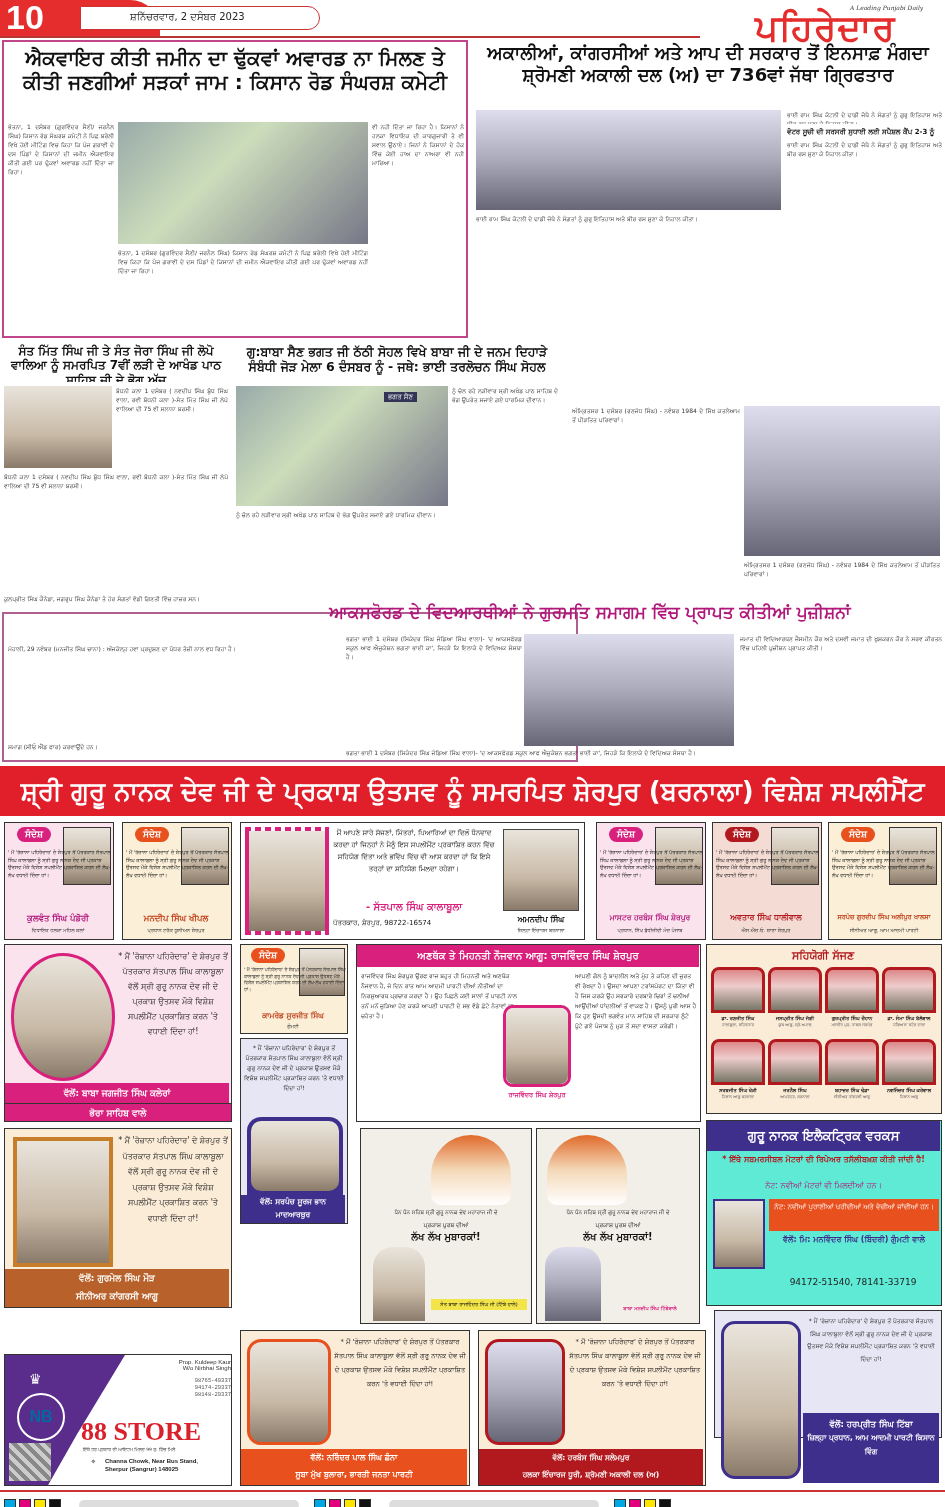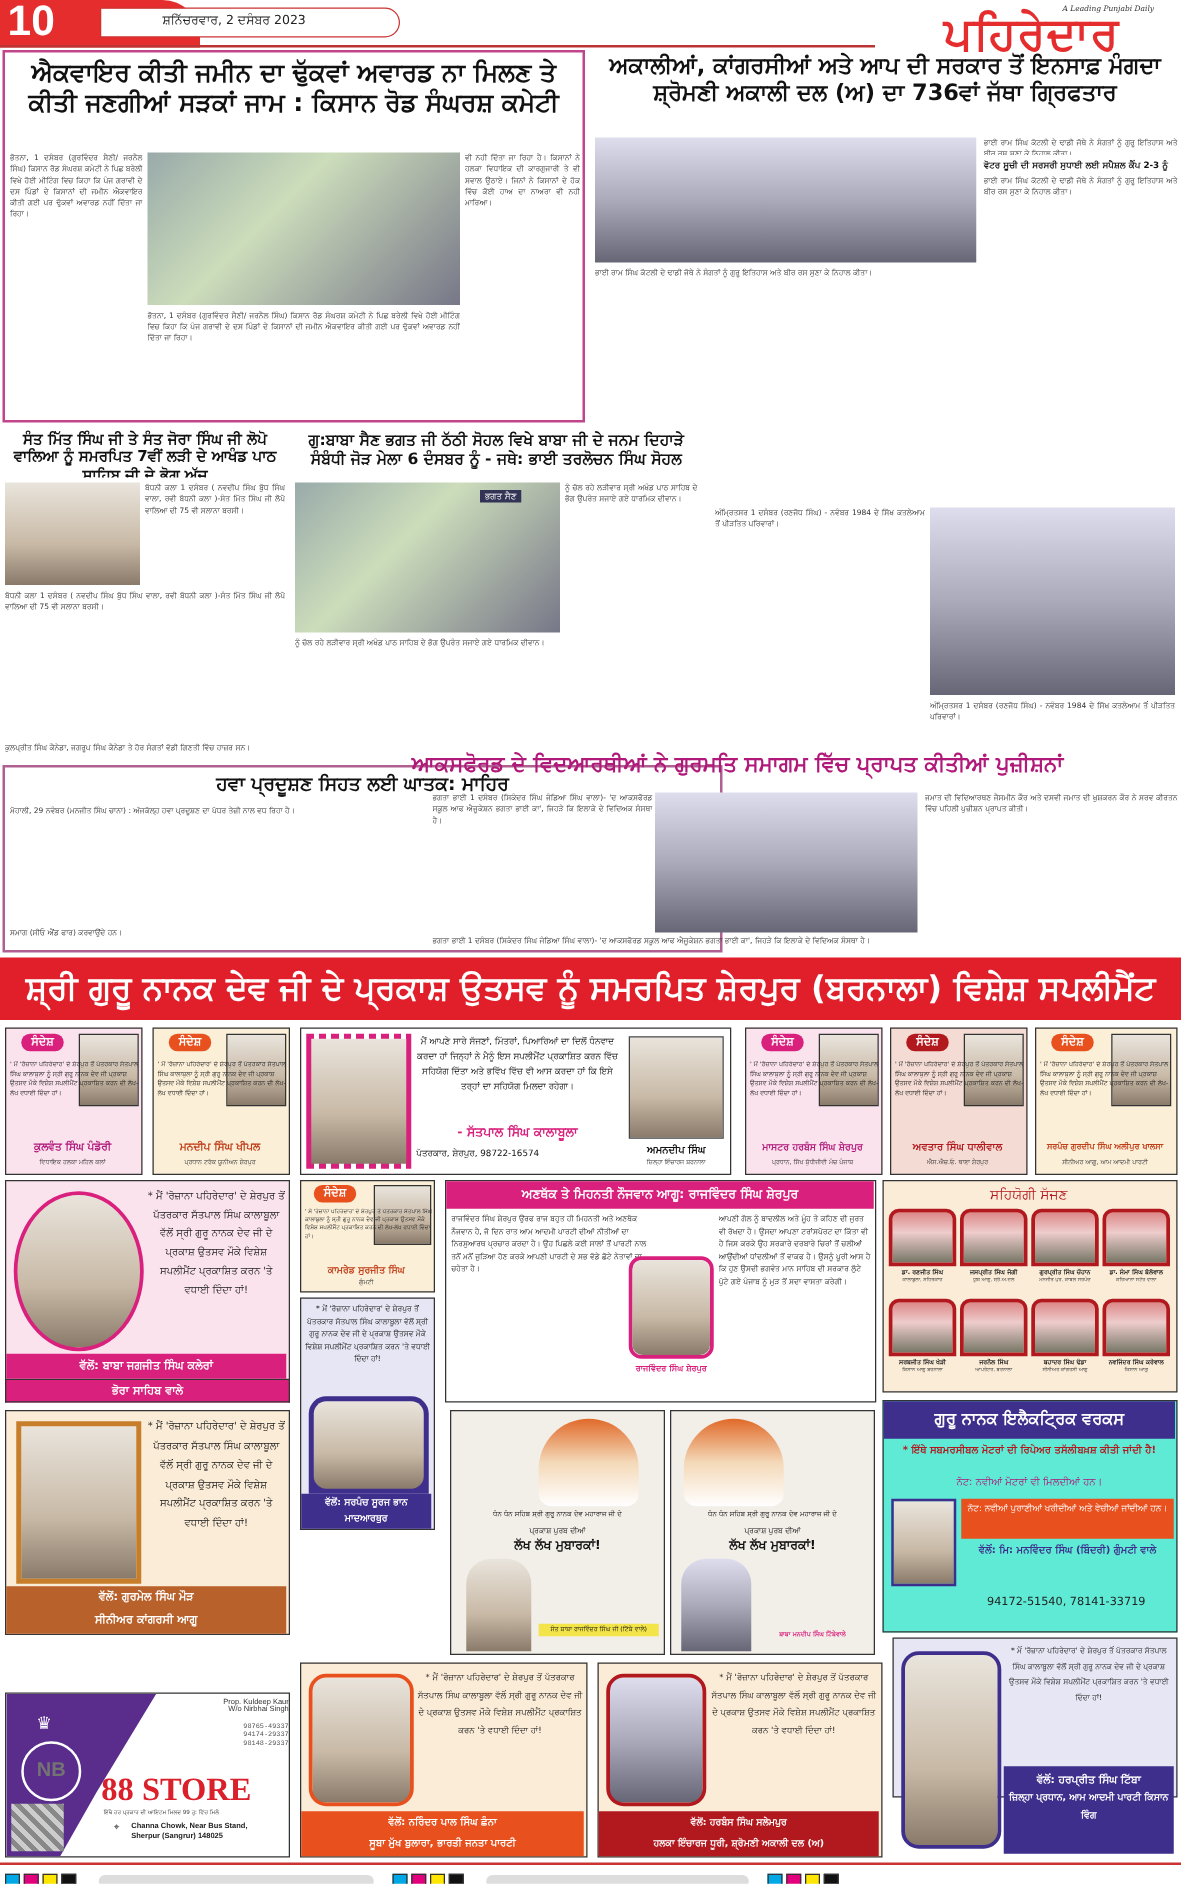--- a/index.html
+++ b/index.html
@@ -74,21 +74,20 @@
   <div class="abs txt" style="left:2px;top:168px;width:212px;height:96px">ਨੂੰ ਚੱਲ ਰਹੇ ਲੜੀਵਾਰ ਸ੍ਰੀ ਅਖੰਡ ਪਾਠ ਸਾਹਿਬ ਦੇ ਭੋਗ ਉਪਰੰਤ ਸਜਾਏ ਗਏ ਧਾਰਮਿਕ ਦੀਵਾਨ।</div>
 </div>
 
 <div class="abs" style="left:564px;top:342px;width:380px;height:262px">
   <div class="abs txt" style="left:8px;top:64px;width:168px;height:196px">ਅੰਮ੍ਰਿਤਸਰ 1 ਦਸੰਬਰ (ਰਣਜੋਧ ਸਿੰਘ) - ਨਵੰਬਰ 1984 ਦੇ ਸਿੱਖ ਕਤਲੇਆਮ ਤੋਂ ਪੀੜਤਿਤ ਪਰਿਵਾਰਾਂ।</div>
   <div class="abs photo2" style="left:180px;top:64px;width:196px;height:150px"></div>
   <div class="abs txt" style="left:180px;top:218px;width:196px;height:40px">ਅੰਮ੍ਰਿਤਸਰ 1 ਦਸੰਬਰ (ਰਣਜੋਧ ਸਿੰਘ) - ਨਵੰਬਰ 1984 ਦੇ ਸਿੱਖ ਕਤਲੇਆਮ ਤੋਂ ਪੀੜਤਿਤ ਪਰਿਵਾਰਾਂ।</div>
 </div>
 
 <div class="abs box" style="left:2px;top:612px;width:576px;height:150px;border-color:#b06090">
-  <div class="hl1" style="font-size:15px;padding:4px;height:26px">ਹਵਾ ਪ੍ਰਦੂਸ਼ਣ ਸਿਹਤ ਲਈ ਘਾਤਕ: ਮਾਹਿਰ</div>
   <div class="abs txt" style="left:4px;top:30px;width:566px;height:96px">ਮੋਹਾਲੀ, 29 ਨਵੰਬਰ (ਮਨਜੀਤ ਸਿੰਘ ਚਾਨਾ) : ਅੱਜਕੱਲ੍ਹ ਹਵਾ ਪ੍ਰਦੂਸ਼ਣ ਦਾ ਪੱਧਰ ਤੇਜ਼ੀ ਨਾਲ ਵਧ ਰਿਹਾ ਹੈ।</div>
   <div class="abs txt" style="left:4px;top:128px;width:566px;height:12px">ਸਮਾਗ (ਸੀਓ ਐਂਡ ਫਾਰ) ਕਰਵਾਉਂਦੇ ਹਨ।</div>
 </div>
 
 <div class="abs" style="left:236px;top:600px;width:708px;height:164px">
   <div class="hl1" style="font-size:17px;color:#b0187a;padding:2px;height:30px;text-align:center">ਆਕਸਫੋਰਡ ਦੇ ਵਿਦਆਰਥੀਆਂ ਨੇ ਗੁਰਮਤਿ ਸਮਾਗਮ ਵਿੱਚ ਪ੍ਰਾਪਤ ਕੀਤੀਆਂ ਪੁਜ਼ੀਸ਼ਨਾਂ</div>
 </div>
 <div class="abs txt" style="left:346px;top:634px;width:176px;height:110px;background:#fff">ਭਗਤਾ ਭਾਈ 1 ਦਸੰਬਰ (ਸਿਕੰਦਰ ਸਿੰਘ ਜੰਡਿਆ ਸਿੰਘ ਵਾਲਾ)- 'ਦ ਆਕਸਫੋਰਡ ਸਕੂਲ ਆਫ ਐਜੂਕੇਸ਼ਨ ਭਗਤਾ ਭਾਈ ਕਾ', ਜਿਹੜੇ ਕਿ ਇਲਾਕੇ ਦੇ ਵਿਦਿਅਕ ਸੰਸਥਾ ਹੈ।</div>
 <div class="abs photo2" style="left:524px;top:634px;width:210px;height:112px"></div>
 <div class="abs txt" style="left:740px;top:634px;width:202px;height:126px">ਜਮਾਤ ਦੀ ਵਿਦਿਆਰਥਣ ਜੈਸਮੀਨ ਕੌਰ ਅਤੇ ਦਸਵੀ ਜਮਾਤ ਦੀ ਖੁਸ਼ਕਰਨ ਕੌਰ ਨੇ ਸਰਵ ਕੀਰਤਨ ਵਿੱਚ ਪਹਿਲੀ ਪੁਜ਼ੀਸ਼ਨ ਪ੍ਰਾਪਤ ਕੀਤੀ।</div>
@@ -177,21 +176,21 @@
   <div class="abs" style="left:0;top:0;width:342px;height:22px;background:#d9207d;color:#fff;font-size:10px;font-weight:bold;line-height:22px;text-align:center">ਅਣਥੱਕ ਤੇ ਮਿਹਨਤੀ ਨੌਜਵਾਨ ਆਗੂ: ਰਾਜਵਿੰਦਰ ਸਿੰਘ ਸ਼ੇਰਪੁਰ</div>
   <div class="abs msg" style="left:4px;top:26px;width:160px;font-size:6px;line-height:10px;height:148px;overflow:hidden">ਰਾਜਵਿੰਦਰ ਸਿੰਘ ਸ਼ੇਰਪੁਰ ਉਰਫ ਰਾਜ ਬਹੁਤ ਹੀ ਮਿਹਨਤੀ ਅਤੇ ਅਣਥੱਕ ਨੌਜਵਾਨ ਹੈ, ਜੋ ਦਿਨ ਰਾਤ ਆਮ ਆਦਮੀ ਪਾਰਟੀ ਦੀਆਂ ਨੀਤੀਆਂ ਦਾ ਨਿਰਸੁਆਰਥ ਪ੍ਰਚਾਰ ਕਰਦਾ ਹੈ। ਉਹ ਪਿਛਲੇ ਕਈ ਸਾਲਾਂ ਤੋਂ ਪਾਰਟੀ ਨਾਲ ਤਨੋਂ ਮਨੋਂ ਜੁੜਿਆ ਹੋਣ ਕਰਕੇ ਆਪਣੀ ਪਾਰਟੀ ਦੇ ਸਭ ਵੱਡੇ ਛੋਟੇ ਨੇਤਾਵਾਂ ਦਾ ਚਹੇਤਾ ਹੈ।</div>
   <div class="abs" style="left:146px;top:60px;width:68px;height:82px;border-radius:10px;border:3px solid #d9207d;background:#eee">
       <div class="photo3" style="width:100%;height:100%;border-radius:8px"></div>
     </div>
   <div class="abs" style="left:130px;top:146px;width:100px;font-size:6.5px;color:#d9207d;font-weight:bold;text-align:center;background:#fff">ਰਾਜਵਿੰਦਰ ਸਿੰਘ ਸ਼ੇਰਪੁਰ</div>
   <div class="abs msg" style="left:218px;top:26px;width:122px;font-size:6px;line-height:10px;height:148px;overflow:hidden">ਆਪਣੀ ਗੱਲ ਨੂੰ ਬਾਦਲੀਲ ਅਤੇ ਮੂੰਹ ਤੇ ਕਹਿਣ ਦੀ ਜੁਰਤ ਵੀ ਰੱਖਦਾ ਹੈ। ਉਸਦਾ ਆਪਣਾ ਟਰਾਂਸਪੋਰਟ ਦਾ ਕਿੱਤਾ ਵੀ ਹੈ ਜਿਸ ਕਰਕੇ ਉਹ ਸਰਕਾਰੇ ਦਰਬਾਰੇ ਚਿਰਾਂ ਤੋਂ ਚਲੀਆਂ ਆਉਂਦੀਆਂ ਧਾਂਦਲੀਆਂ ਤੋਂ ਵਾਕਫ ਹੈ। ਉਸਨੂੰ ਪੂਰੀ ਆਸ ਹੈ ਕਿ ਹੁਣ ਉਸਦੀ ਭਗਵੰਤ ਮਾਨ ਸਾਹਿਬ ਦੀ ਸਰਕਾਰ ਲੁੱਟੇ ਪੁੱਟੇ ਗਏ ਪੰਜਾਬ ਨੂੰ ਮੁੜ ਤੋਂ ਸਦਾ ਵਾਸਤਾ ਕਰੇਗੀ।</div>
 </div>
 
 <div class="abs thinbox" style="left:706px;top:944px;width:236px;height:170px;background:#fbecd8">
-  <div class="abs" style="left:0;top:4px;width:232px;text-align:center;font-size:11px;font-weight:normal;color:#b2191f">ਸਹਿਯੋਗੀ ਸੱਜਣ</div>
+  <div class="abs" style="left:0;top:4px;width:232px;text-align:center;font-size:11px;font-weight:bold;color:#b2191f">ਸਹਿਯੋਗੀ ਸੱਜਣ</div>
   <div id="sup-grid" class="abs" style="left:4px;top:22px;width:226px;height:144px">
       <div style="position: absolute; left: 0px; top: 0px; width: 54px; height: 70px;">
         <div style="width: 54px; height: 46px; border: 3px solid rgb(178, 25, 31); border-radius: 8px 8px 0px 0px; background: linear-gradient(rgb(221, 136, 136) 0%, rgb(238, 204, 204) 40%, rgb(119, 119, 102) 100%);"></div>
         <div style="font-size: 5px; font-weight: bold; text-align: center; margin-top: 2px; white-space: nowrap; overflow: hidden;">ਡਾ. ਰਣਜੀਤ ਸਿੰਘ</div>
         <div style="font-size: 4px; text-align: center; color: rgb(68, 68, 68); white-space: nowrap; overflow: hidden;">ਕਾਲਾਬੂਲਾ, ਸਹਿਤਕਾਰ</div>
       </div>
       <div style="position: absolute; left: 57px; top: 0px; width: 54px; height: 70px;">
         <div style="width: 54px; height: 46px; border: 3px solid rgb(178, 25, 31); border-radius: 8px 8px 0px 0px; background: linear-gradient(rgb(221, 136, 136) 0%, rgb(238, 204, 204) 40%, rgb(119, 119, 102) 100%);"></div>
         <div style="font-size: 5px; font-weight: bold; text-align: center; margin-top: 2px; white-space: nowrap; overflow: hidden;">ਜਸਪ੍ਰੀਤ ਸਿੰਘ ਜੱਗੀ</div>
         <div style="font-size: 4px; text-align: center; color: rgb(68, 68, 68); white-space: nowrap; overflow: hidden;">ਯੂਥ ਆਗੂ, ਸ਼੍ਰੋ.ਅ.ਦਲ</div>
@@ -260,21 +259,21 @@
   <div class="abs" style="left:4px;top:32px;width:225px;text-align:center;font-size:8px;font-weight:bold;color:#b2191f;line-height:13px">* ਇੱਥੇ ਸਬਮਰਸੀਬਲ ਮੋਟਰਾਂ ਦੀ ਰਿਪੇਅਰ ਤਸੱਲੀਬਖ਼ਸ਼ ਕੀਤੀ ਜਾਂਦੀ ਹੈ!</div>
   <div class="abs" style="left:4px;top:60px;width:225px;text-align:center;font-size:8px;color:#b0187a">ਨੋਟ: ਨਵੀਆਂ ਮੋਟਰਾਂ ਵੀ ਮਿਲਦੀਆਂ ਹਨ।</div>
   <div class="abs photo3" style="left:6px;top:78px;width:52px;height:70px;border:2px solid #3e2f8c"></div>
   <div class="abs" style="left:62px;top:78px;width:170px;height:32px;background:#e8501e;color:#fff;font-size:7px;text-align:center;line-height:15px;padding-top:1px">ਨੋਟ: ਨਵੀਆਂ ਪੁਰਾਣੀਆਂ ਖਰੀਦੀਆਂ ਅਤੇ ਵੇਚੀਆਂ ਜਾਂਦੀਆਂ ਹਨ।</div>
   <div class="abs" style="left:62px;top:112px;width:170px;font-size:8px;font-weight:bold;text-align:center;color:#3e2f8c;line-height:13px">ਵੱਲੋਂ: ਮਿ: ਮਨਵਿੰਦਰ ਸਿੰਘ (ਬਿੰਦਰੀ) ਗੁੰਮਟੀ ਵਾਲੇ</div>
   <div class="abs" style="left:60px;top:156px;width:172px;text-align:center;font-size:9px;color:#222">94172-51540, 78141-33719</div>
 </div>
 
 <div class="abs thinbox" style="left:4px;top:1354px;width:228px;height:132px;background:#fff;overflow:hidden">
   <div class="abs" style="left:0;top:0;width:120px;height:132px;background:#5a2d8c;clip-path:polygon(0 0,100% 0,60% 60%,35% 100%,0 100%)"></div>
-  <div class="abs" style="left:12px;top:38px;width:48px;height:48px;border-radius:50%;border:2px solid #fff;color:#737373;font:bold 16px 'Liberation Sans',sans-serif;text-align:center;line-height:44px">NB</div>
+  <div class="abs" style="left:12px;top:38px;width:48px;height:48px;border-radius:50%;border:2px solid #fff;color:#0369a1;font:bold 16px 'Liberation Sans',sans-serif;text-align:center;line-height:44px">NB</div>
   <div class="abs" style="left:24px;top:16px;color:#fff;font-size:14px">♛</div>
   <div class="abs" style="left:150px;top:4px;width:76px;font:6px 'Liberation Sans',sans-serif;text-align:right;color:#333">
       <div>Prop. Kuldeep Kaur</div>
       <div>W/o Nirbhai Singh</div>
     </div>
   <div id="store-phones" class="abs" style="left:150px;top:22px;width:76px;font:5.5px 'Liberation Mono',monospace;text-align:right;color:#555">
       <div>98765-49337</div>
       <div>94174-29337</div>
       <div>98148-29337</div>
     </div>

